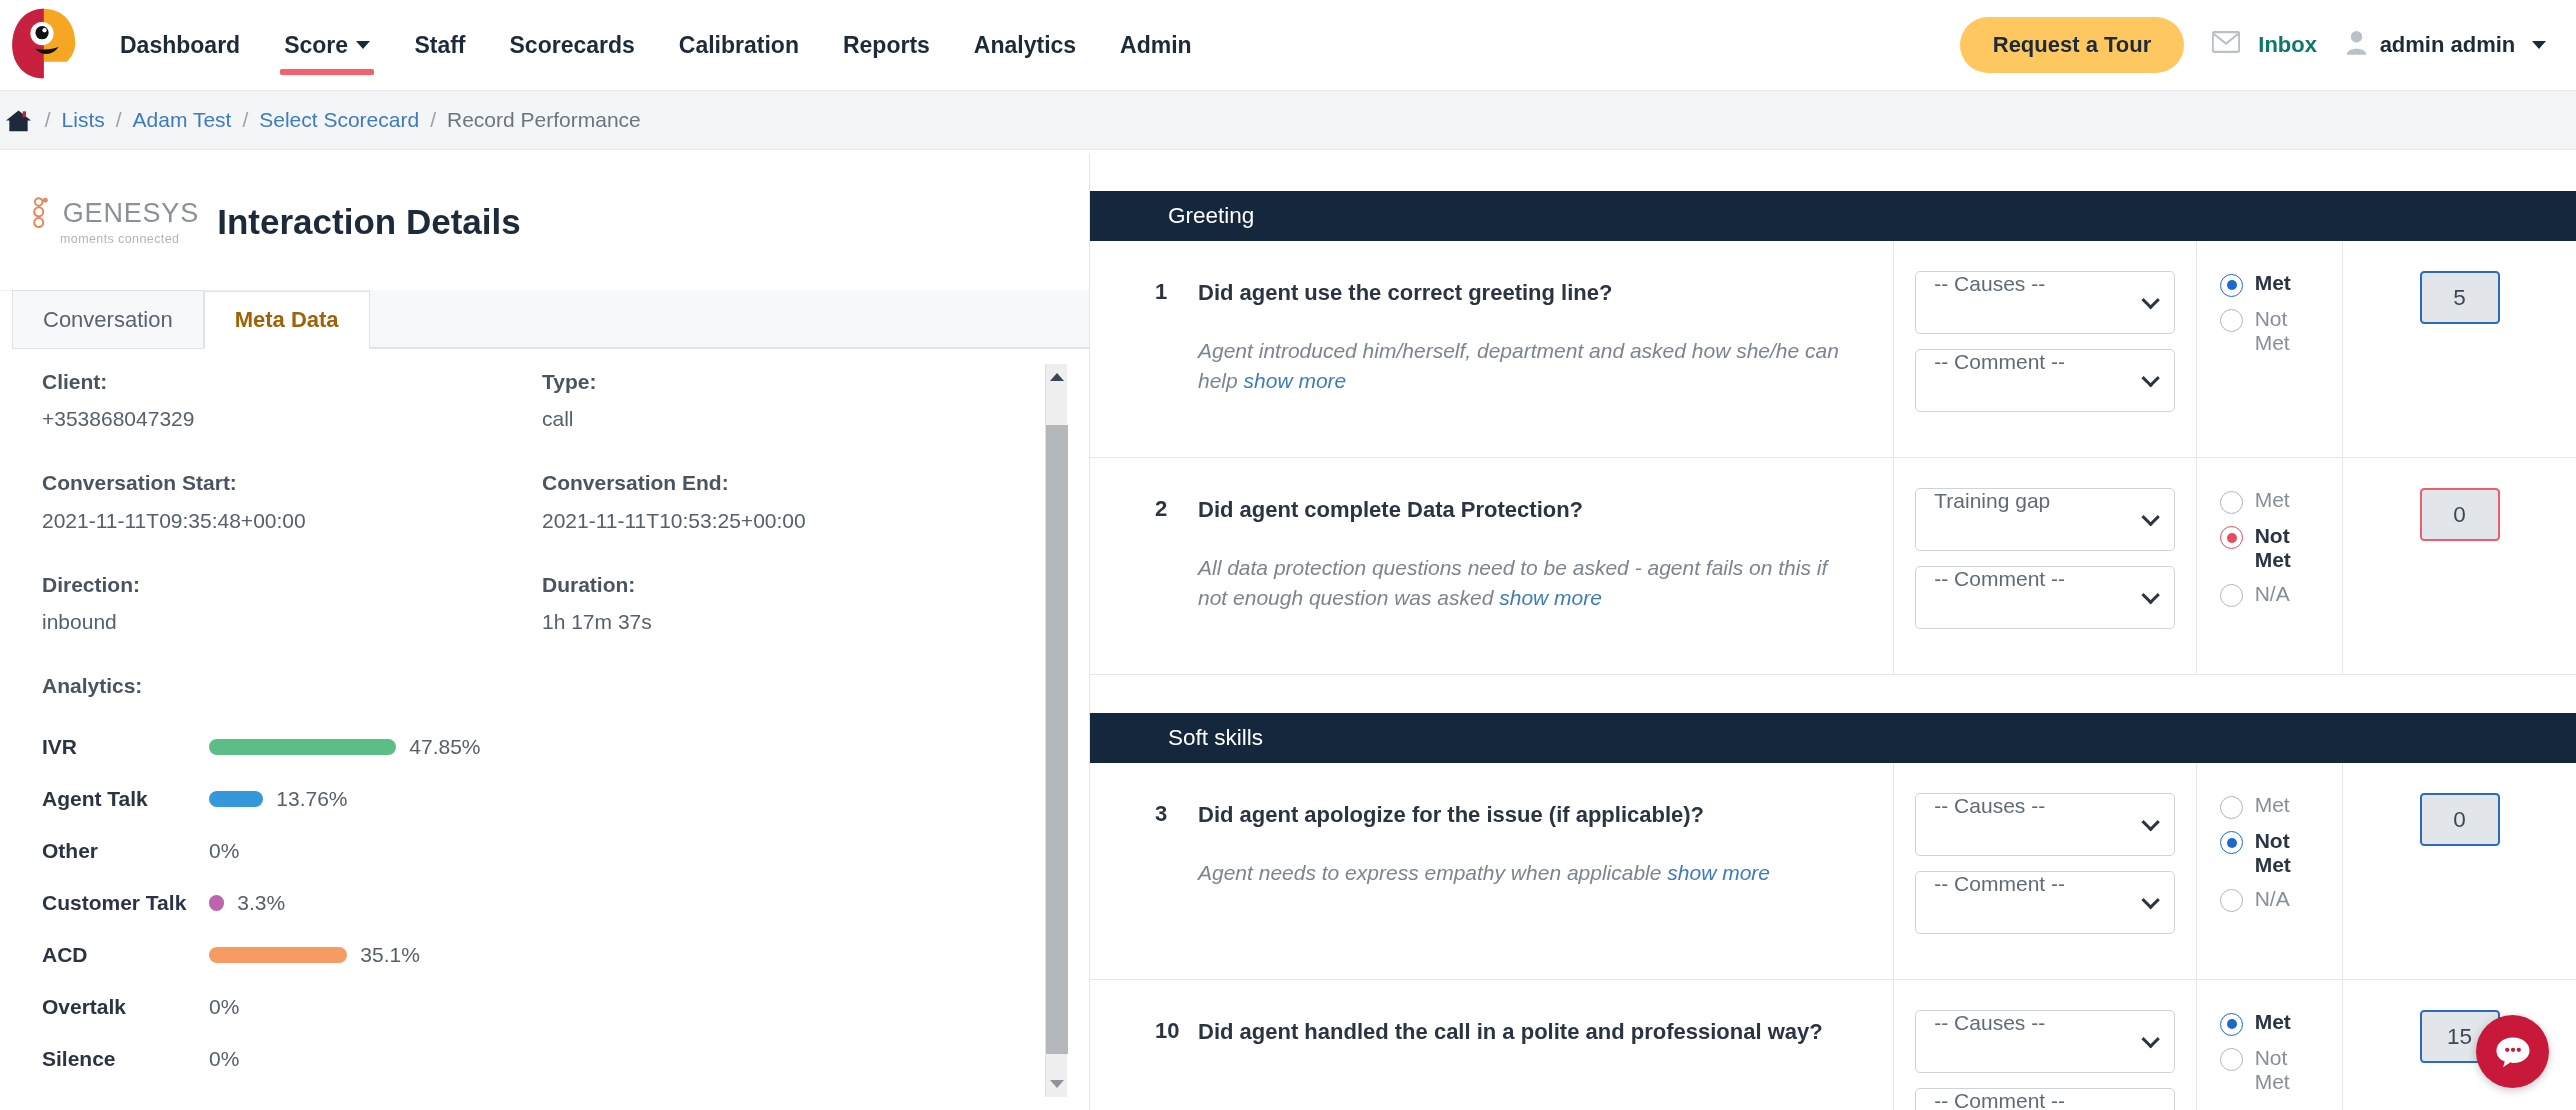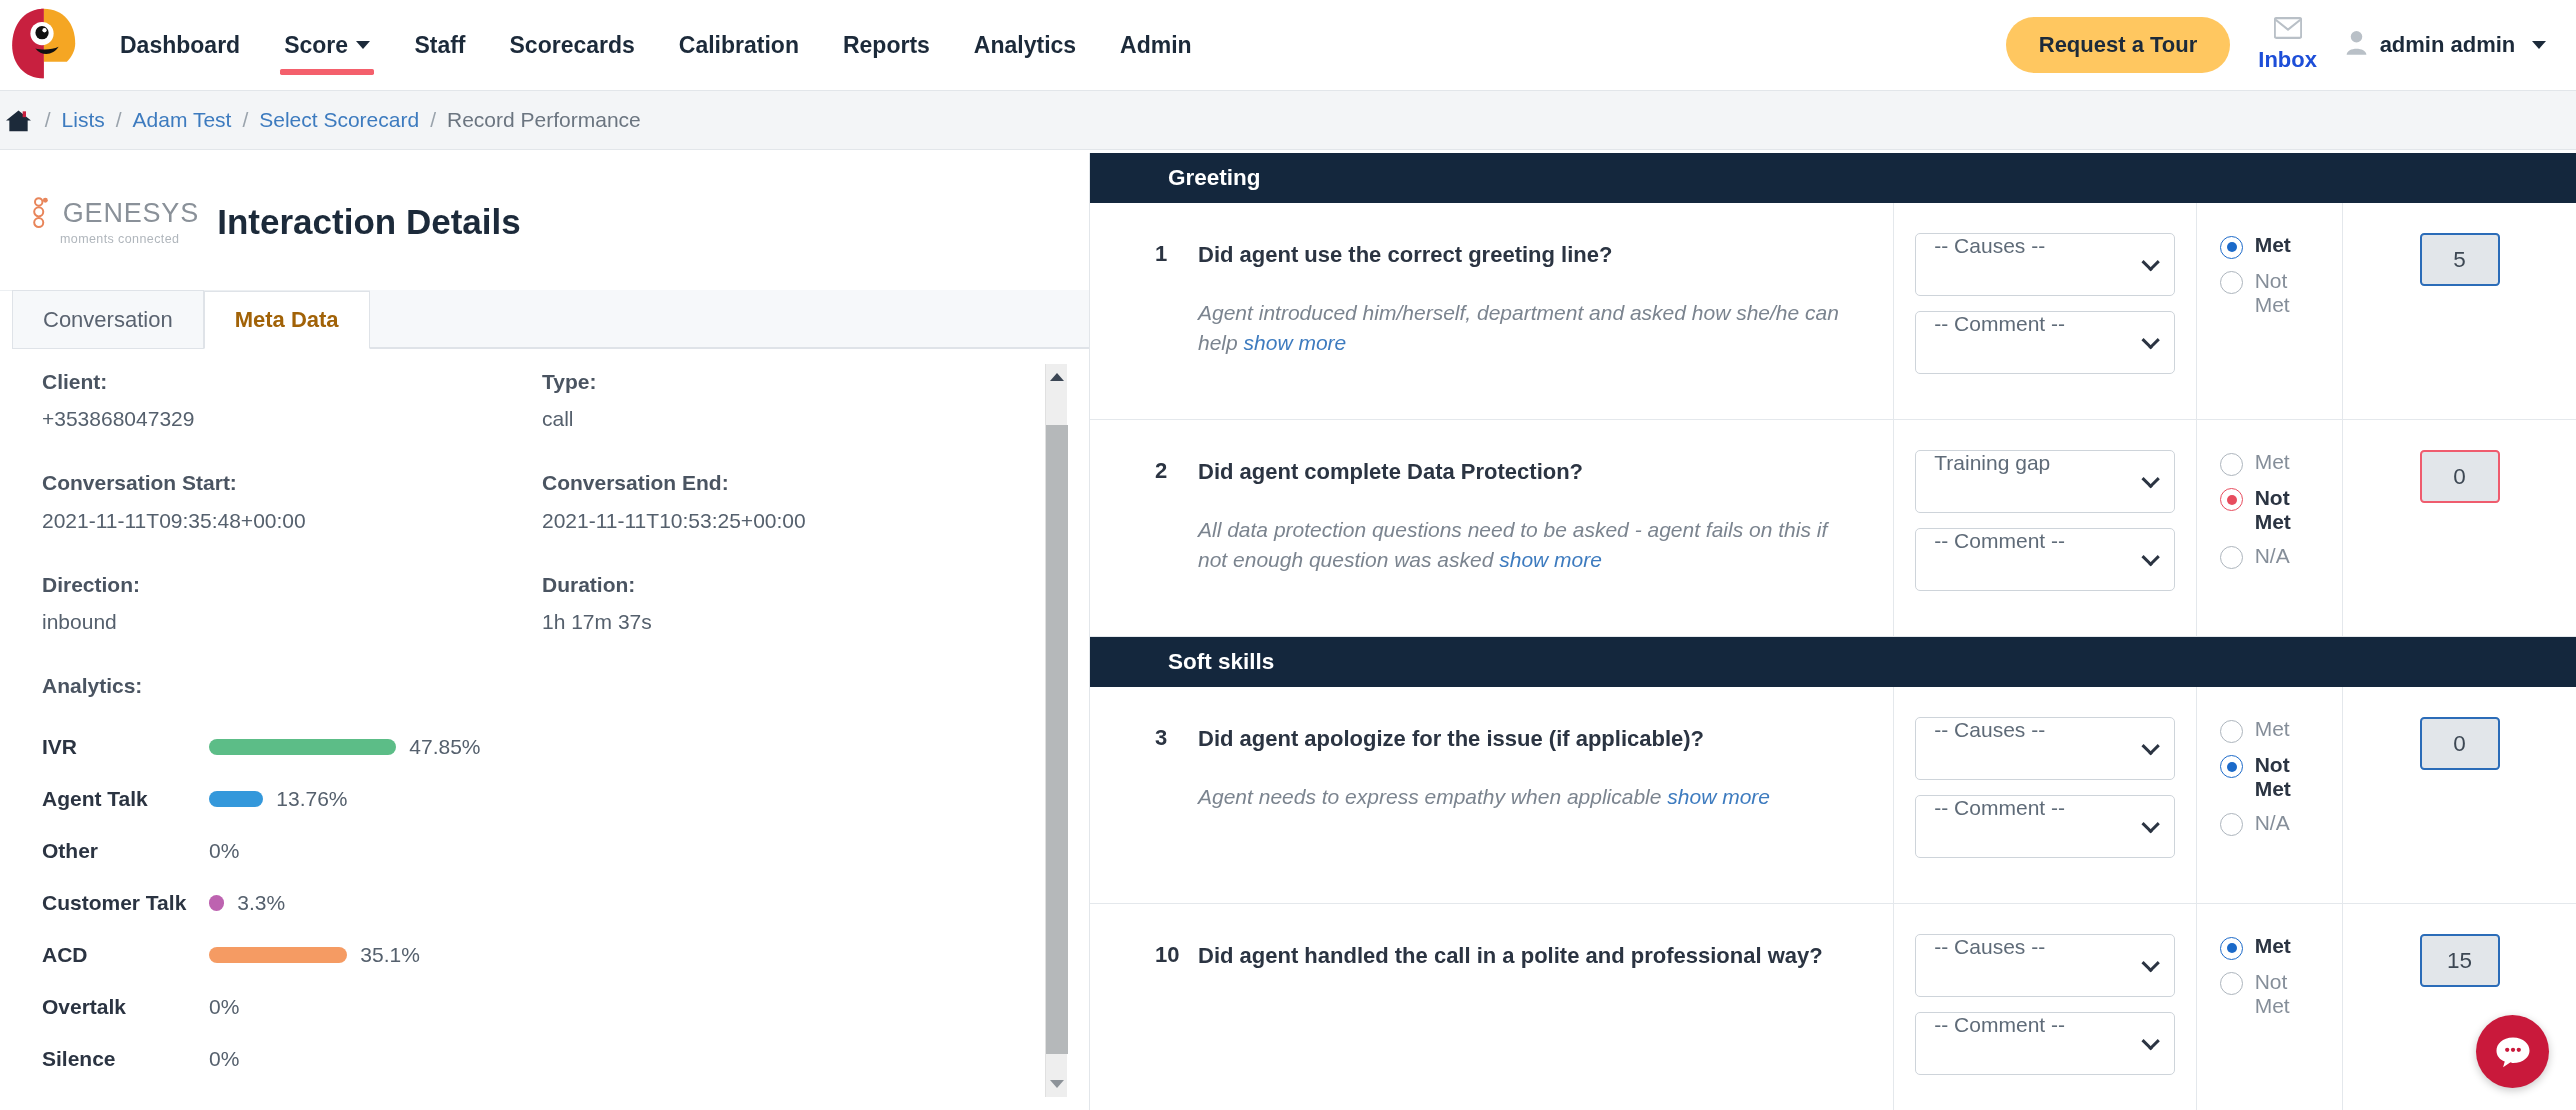--- a/index.html
+++ b/index.html
@@ -60,24 +60,23 @@
   .tour-btn {
     background: #ffc760;
     color: #1c2a3a;
     font-size: 22px; font-weight: bold;
     border: none; border-radius: 33px;
     padding: 15px 33px;
     cursor: pointer;
     white-space: nowrap;
   }
   .inbox-link {
-    display: flex; align-items: center; gap: 2px;
-    font-size: 22px; font-weight: bold; color: #1d4ed8;
+    display: flex; align-items: center; gap: 18px;
+    font-size: 22px; font-weight: bold; color: #0f766e;
     cursor: pointer;
-    flex-direction: column;
   }
   .user-link {
     display: flex; align-items: center; gap: 11.7px;
     font-size: 22px; font-weight: bold; color: #1c2a3a;
     cursor: pointer;
   }
   .user-link .caret {
     width: 0; height: 0;
     border-left: 7.5px solid transparent;
     border-right: 7.5px solid transparent;
@@ -246,22 +245,23 @@
   .rp-inner {
     position: absolute; top: 0; left: 0;
     width: 1486px;
   }
   .section-header {
     height: 50px;
     background: #14273d;
     color: #ffffff;
     display: flex; align-items: center;
     padding-left: 78px;
-    font-size: 22.5px; font-weight: bold;
+    font-size: 22.5px; font-weight: normal;
     margin-left: 0px;
+    margin-top: 38px;
   }
   .q-row {
     position: relative;
     display: flex;
     border-bottom: 0.8px solid #e4e8ec;
     min-height: 217px;
     background: #ffffff;
   }
   .q-row:last-child { border-bottom: none; }
   .q-left {

